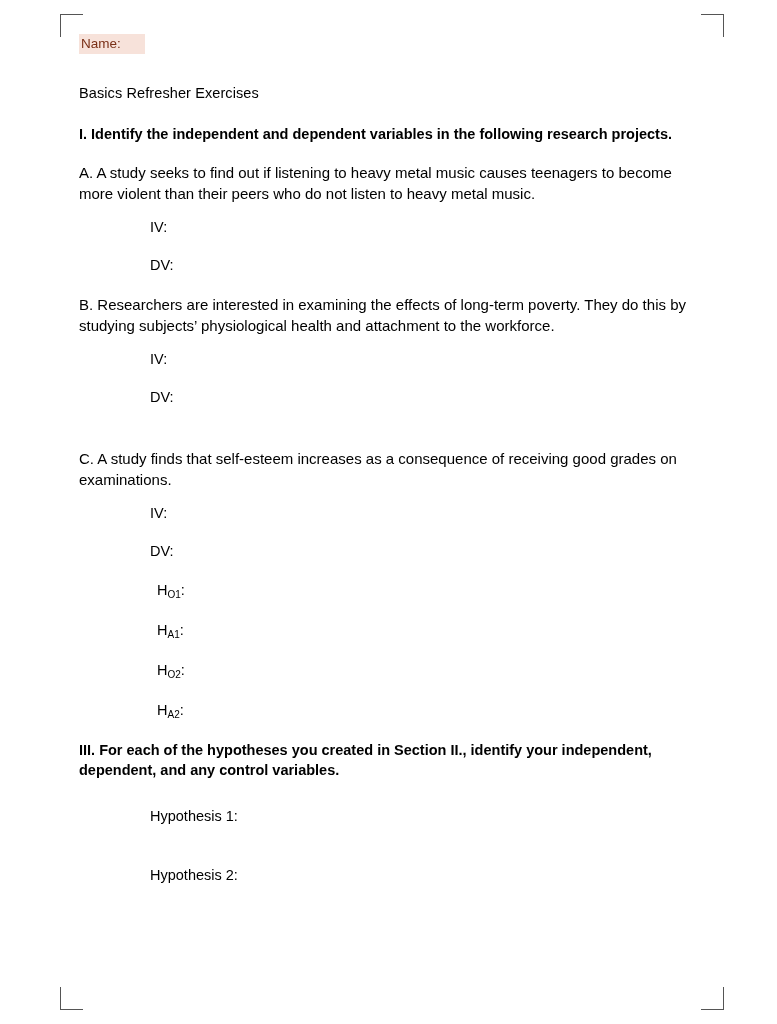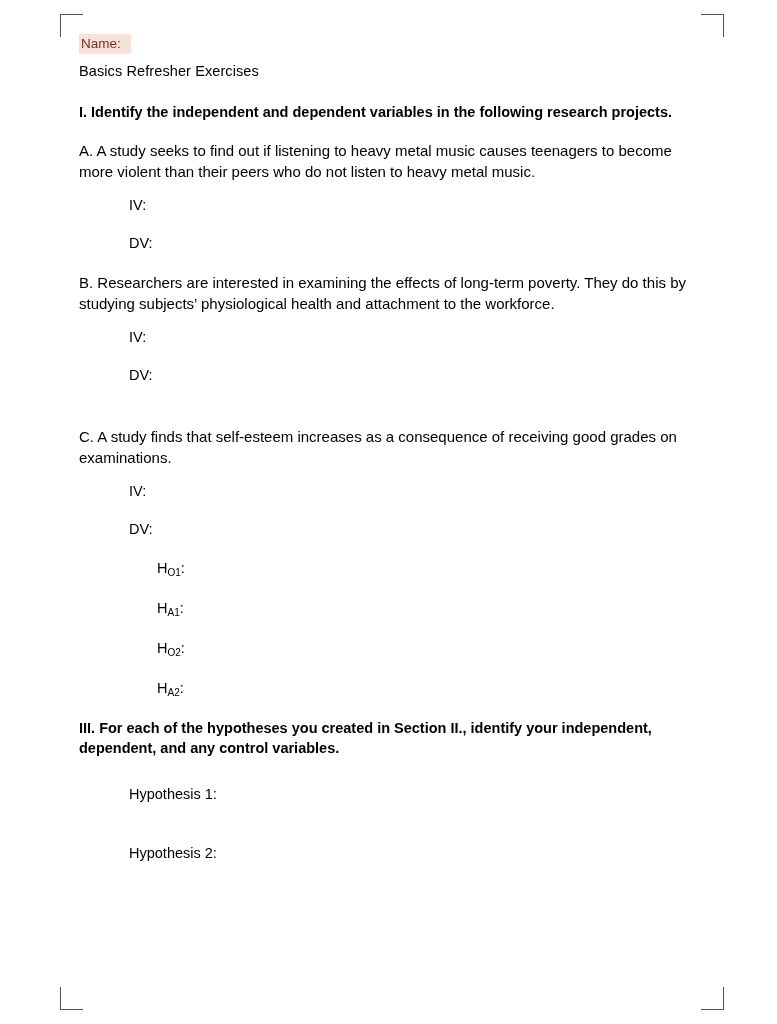--- a/index.html
+++ b/index.html
@@ -39,22 +39,22 @@
     top: 34px;
     width: 610px;
   }
 
   .name-field {
     display: inline-block;
     background: #f7e2da;
     color: #7a2f16;
     font-size: 13.5px;
     line-height: 17px;
-    padding: 1px 10px 2px 2px;
-    margin-bottom: 2px;
+    padding: 1px 24px 2px 2px;
+    margin-bottom: 24px;
     text-align: right;
   }
 
   .doc-title {
     text-align: left;
     font-size: 14.5px;
     line-height: 18px;
     margin: 6px 0 22px 0;
     letter-spacing: 0.1px;
   }
@@ -69,21 +69,21 @@
   .para {
     font-size: 15px;
     line-height: 21px;
     margin: 0 0 13px 0;
   }
   .note {
     color: #3a37c8;
   }
 
   .indent {
-    margin-left: 50px;
+    margin-left: 71px;
     font-size: 14.5px;
     line-height: 21px;
     margin-bottom: 18px;
   }
   .indent.tight { margin-bottom: 17px; }
 
   .hyp {
     margin-left: 78px;
     font-size: 14.5px;
     line-height: 21px;

